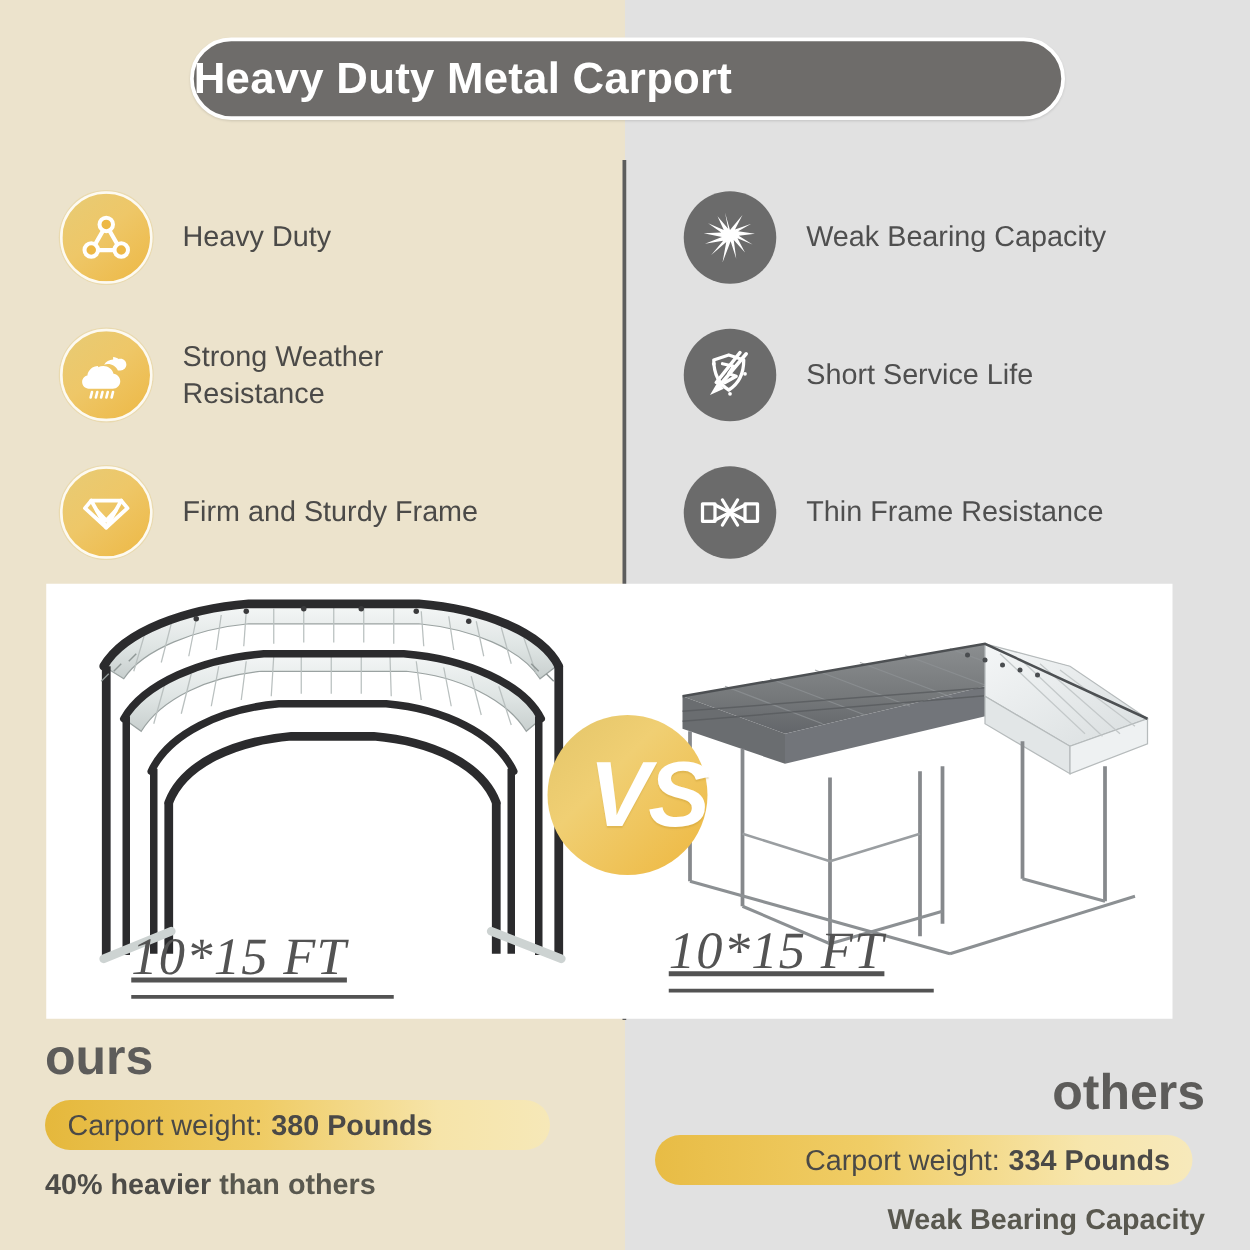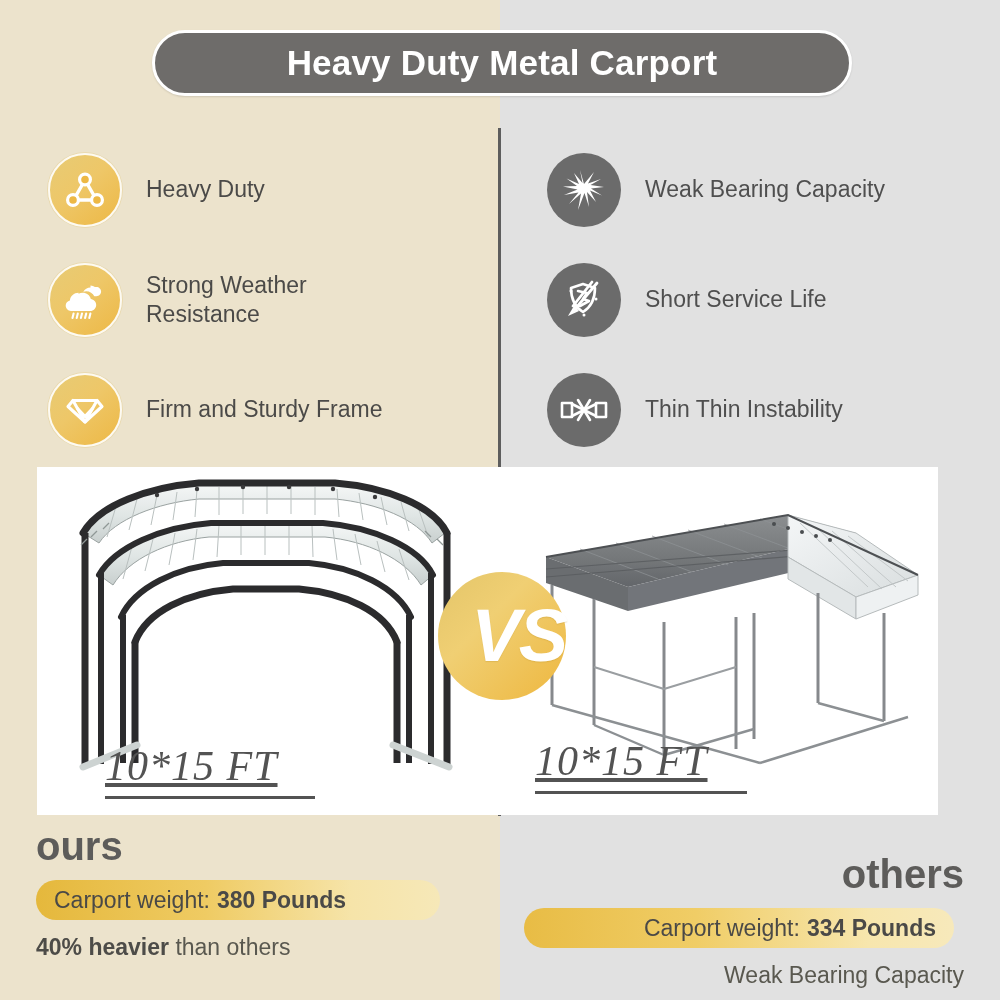--- a/index.html
+++ b/index.html
@@ -26,21 +26,21 @@
     position: absolute; left: 498px; top: 128px; width: 3px; height: 688px;
     background: #5d5d5d;
   }
 
   
   #title-banner {
     position: absolute; left: 152px; top: 30px; width: 700px; height: 66px;
     background: #6e6c6a;
     border: 3px solid #ffffff;
     border-radius: 34px;
-    display: flex; align-items: center; justify-content: center;
+    display: flex; align-items: center; 
     box-shadow: 0 1px 2px rgba(0,0,0,0.12);
   }
   #title-banner .title-text {
     color: #ffffff;
     font-size: 35px;
     font-weight: bold;
     letter-spacing: 0.2px;
     white-space: nowrap;
   }
 
@@ -159,21 +159,21 @@
   }
   .pill .pill-prefix { font-weight: 400; }
   .pill .pill-strong { font-weight: bold; margin-left: 7px; }
 
   .cmp-note {
     margin-top: 14px;
     font-size: 23px;
     color: #56554f;
   }
   .cmp-note .note-strong { font-weight: bold; color: #4d4c48; }
-  .cmp-note .note-plain  { font-weight: 400; color: #59584f; }
+  .cmp-note .note-plain  { font-weight: 700; color: #59584f; }
   #compare-right .cmp-note { color: #5a5a5a; }
 </style>
 </head>
 <body>
 
 <div id="bg-left"></div>
 <div id="bg-right"></div>
 <div id="divider"></div>
 
 <div id="title-banner">
@@ -274,21 +274,21 @@
         <g fill="none" stroke="#ffffff" stroke-width="2.6" stroke-linejoin="round" stroke-linecap="round">
           <path d="M4 10 L14 10 L14 24 L4 24 Z"></path>
           <path d="M48 10 L38 10 L38 24 L48 24 Z"></path>
           <path d="M14 11 L38 23"></path>
           <path d="M14 23 L38 11"></path>
           <path d="M20 7 L32 27"></path>
           <path d="M20 27 L32 7"></path>
         </g>
       </svg>
     </div>
-    <div class="feat-label">Thin Thin Instability</div>
+    <div class="feat-label">Thin Frame Resistance</div>
   </div>
 
 </div>
 
 <div id="photo-panel">
 
   <div class="photo-half" id="photo-left">
     <svg width="450" height="348" viewBox="0 0 450 348">
       <defs>
         <linearGradient id="roofSheen" x1="0" y1="0" x2="0" y2="1">

